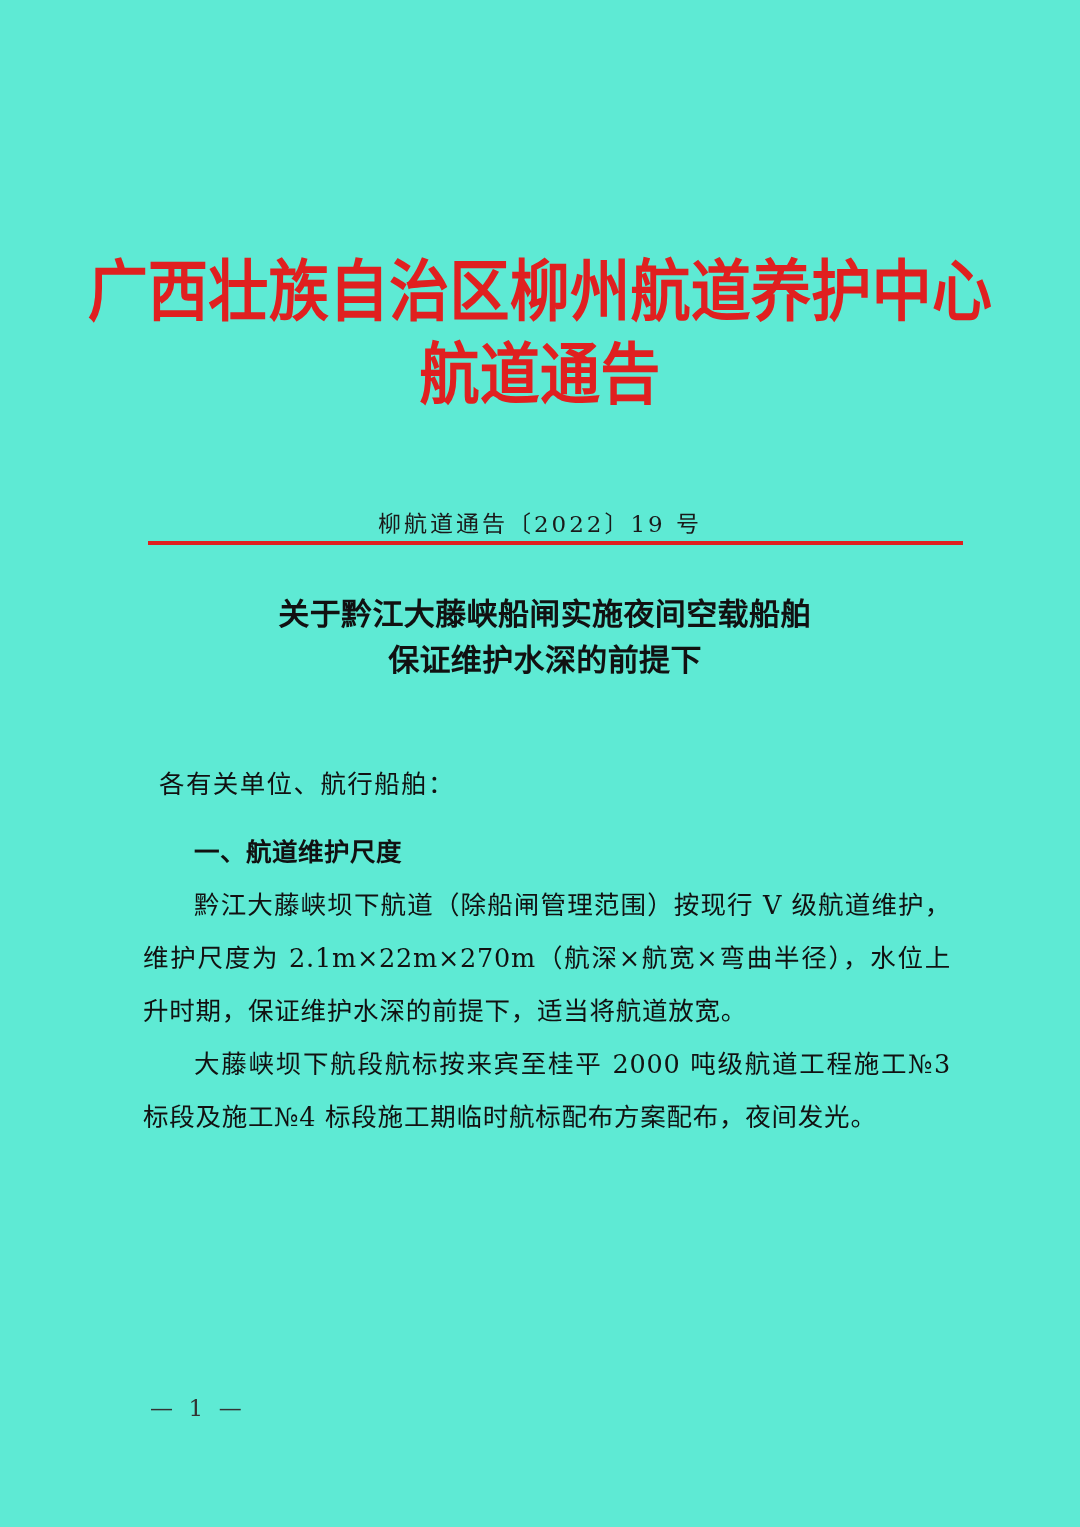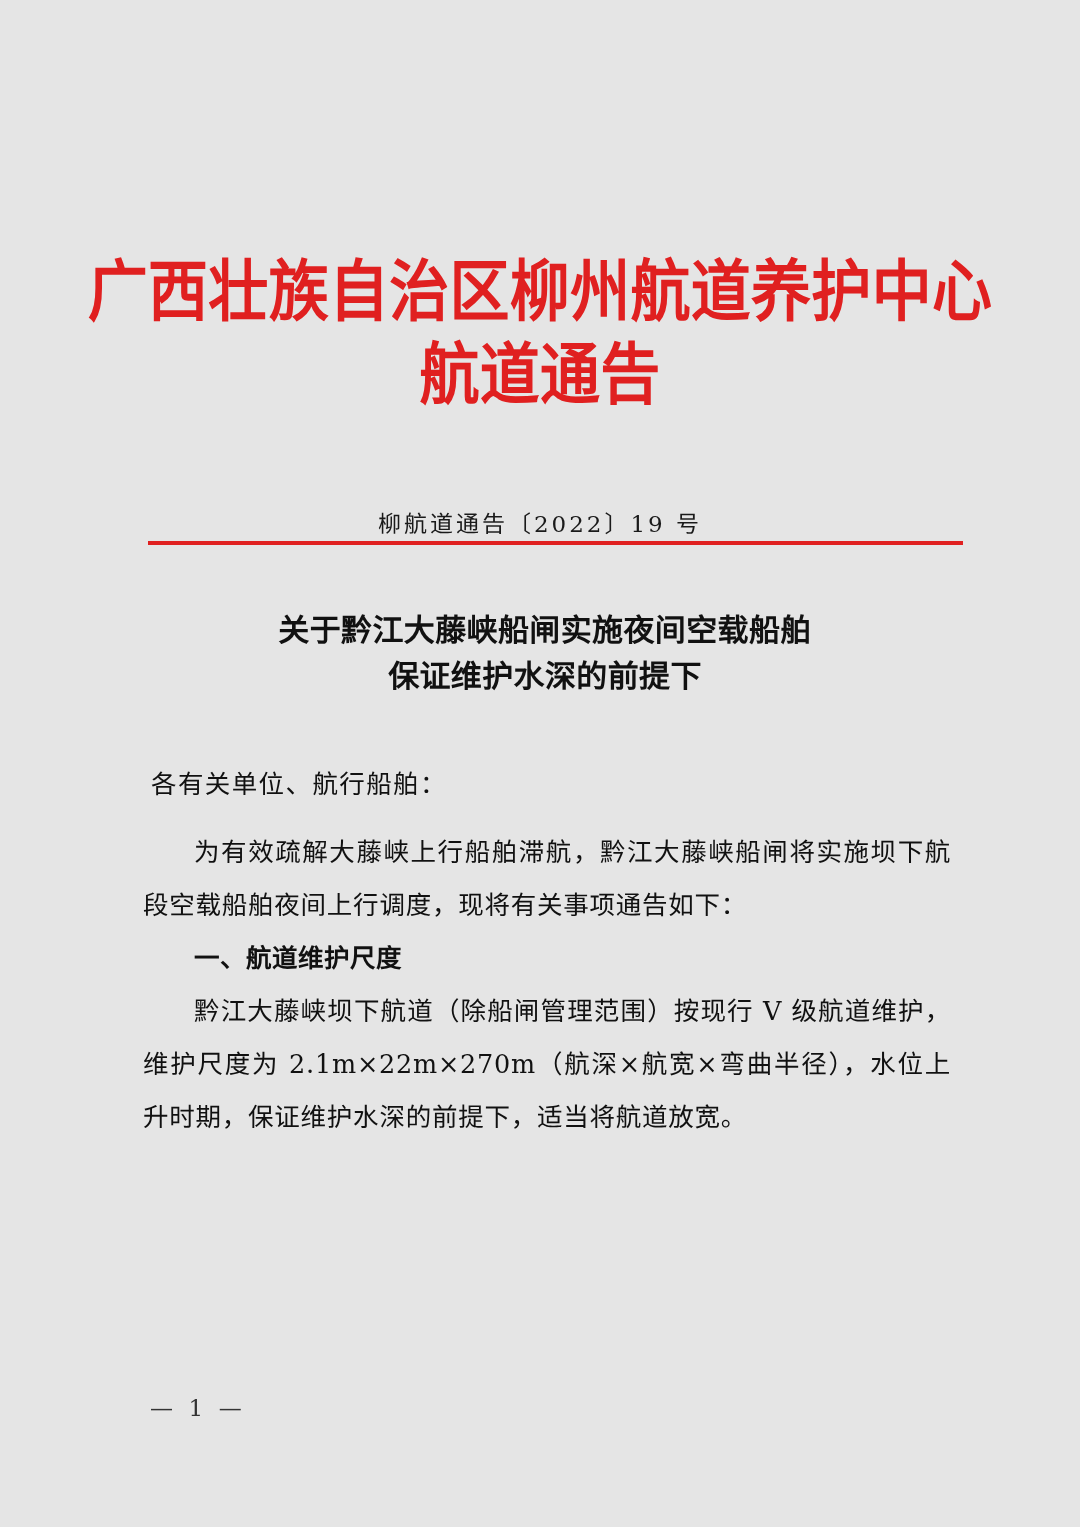--- a/index.html
+++ b/index.html
@@ -7,21 +7,21 @@
     margin: 0;
     padding: 0;
     background: #ffffff;
   }
 
   .page {
     position: relative;
     width: 1080px;
     height: 1527px;
     margin: 0 auto;
-    background: #e5e5e5;
+    background: #5eead4;
     overflow: hidden;
     font-family: "DejaVu Serif", "Liberation Serif", serif;
     color: #111111;
     box-sizing: border-box;
   }
 
   
   .masthead {
     position: absolute;
     left: 0;
@@ -75,21 +75,21 @@
     width: 815px;
     height: 4px;
     background: #E02020;
   }
 
   
   .subject {
     position: absolute;
     left: 150px;
     width: 790px;
-    top: 608px;
+    top: 592px;
     text-align: center;
     font-family: "DejaVu Sans", "Liberation Sans", sans-serif;
     font-weight: 700;
     font-size: 31px;
     line-height: 1.48;
     letter-spacing: 0.012em;
     color: #111111;
   }
 
   .subject-line {
@@ -102,21 +102,21 @@
     position: absolute;
     left: 143px;
     top: 772px;
     width: 808px;
   }
 
   .salutation {
     font-size: 25.5px;
     line-height: 1.0;
     letter-spacing: 0.055em;
-    margin: 0 0 28px 8px;
+    margin: 0 0 28px 16px;
     white-space: nowrap;
   }
 
   .para {
     font-size: 25.5px;
     line-height: 53px;
     letter-spacing: 0.03em;
     margin: 0;
     text-align: justify;
     text-justify: inter-character;
@@ -165,26 +165,26 @@
 
   <div class="subject">
     <span class="subject-line">关于黔江大藤峡船闸实施夜间空载船舶</span>
     <span class="subject-line">保证维护水深的前提下</span>
   </div>
 
   <div class="body-block">
 
     <p class="salutation">各有关单位、航行船舶：</p>
 
-    <p class="para">为有效疏解大藤峡上行船舶滞航，黔江大藤峡船闸将实施坝下航段空载船舶夜间上行调度，现将有关事项通告如下：</p>
 
     <p class="heading">一、航道维护尺度</p>
 
     <p class="para">黔江大藤峡坝下航道（除船闸管理范围）按现行 V 级航道维护，维护尺度为 2.1m×22m×270m（航深×航宽×弯曲半径），水位上升时期，保证维护水深的前提下，适当将航道放宽。</p>
 
 
+    <p class="para">大藤峡坝下航段航标按来宾至桂平 2000 吨级航道工程施工№3 标段及施工№4 标段施工期临时航标配布方案配布，夜间发光。</p>
 
 
   </div>
 
   <div class="page-number">— 1 —</div>
 
 </div>
 
 </body></html>

